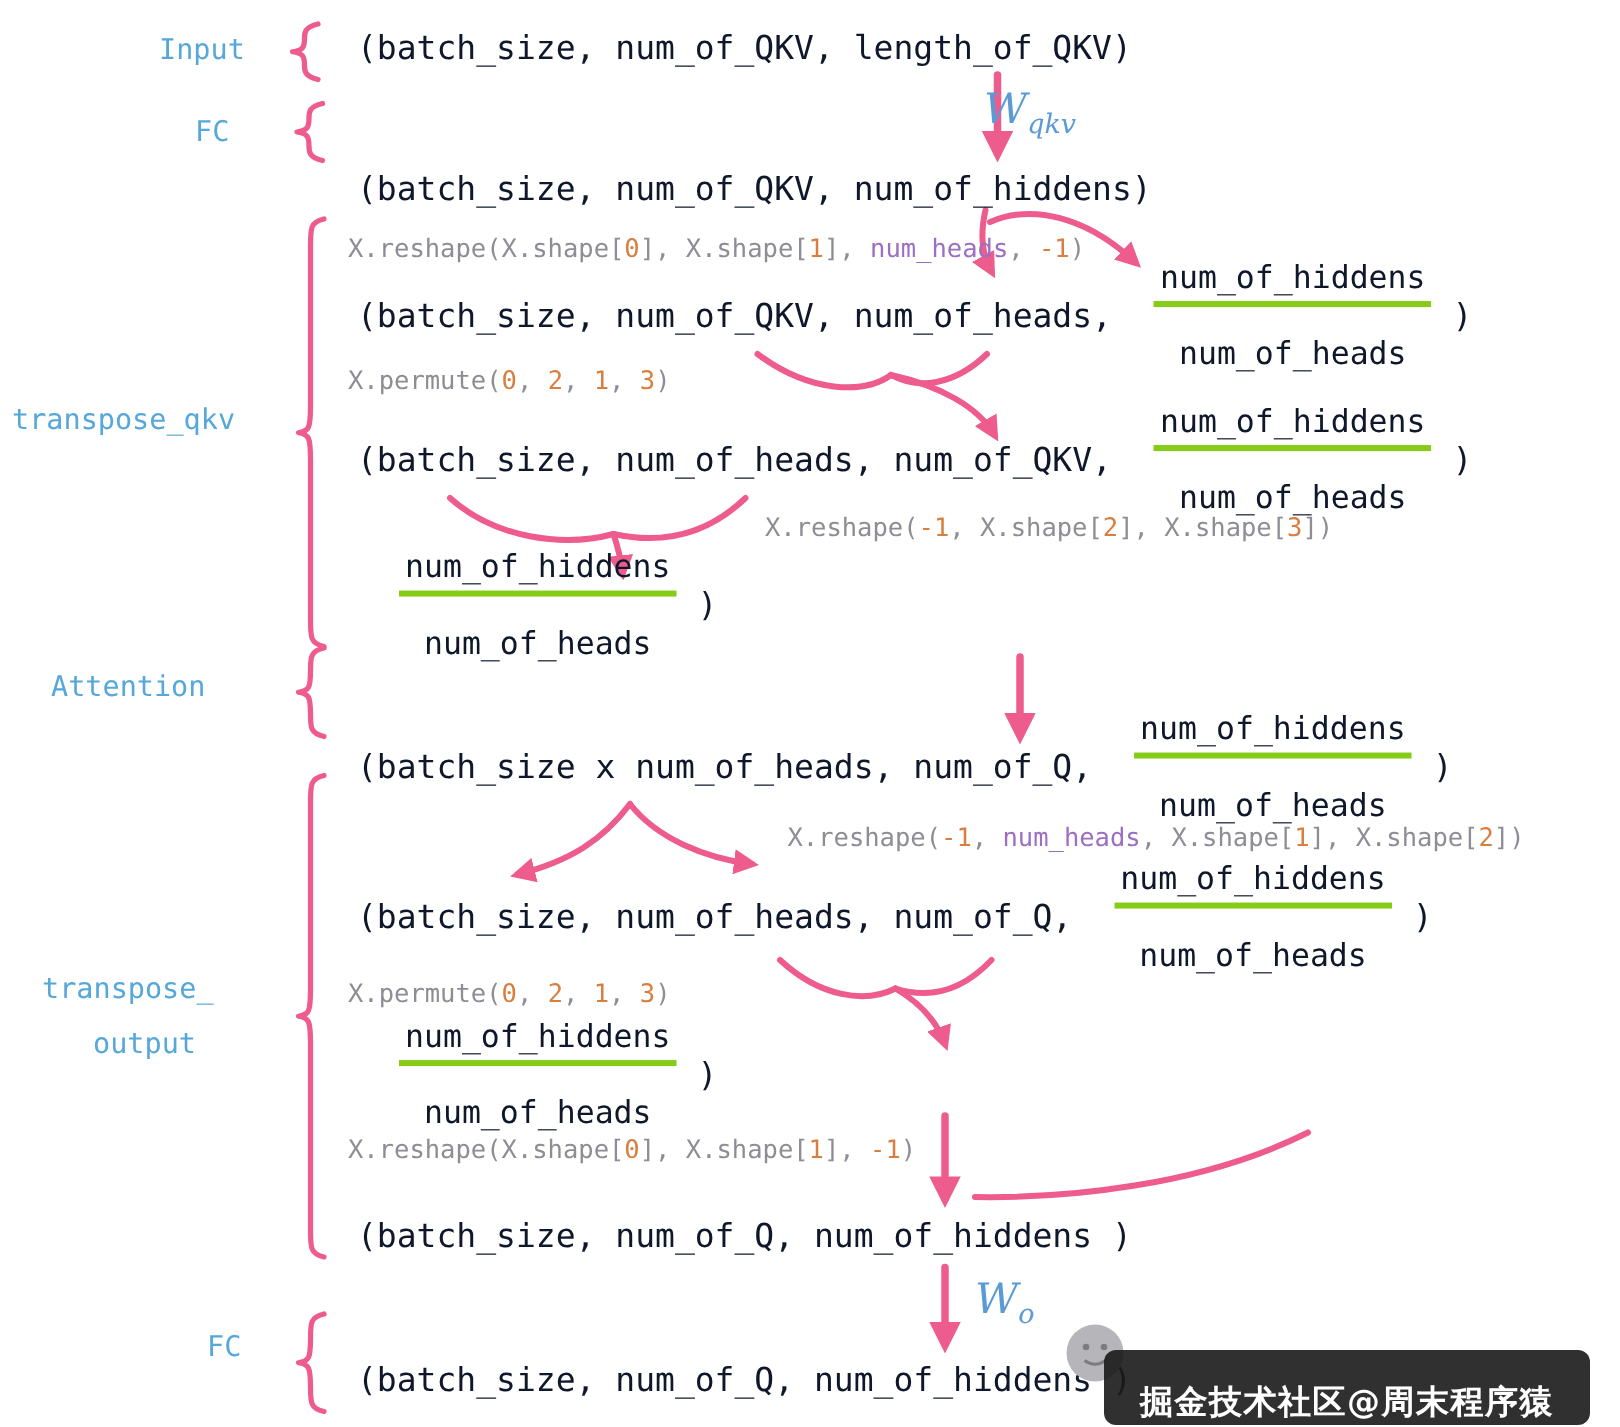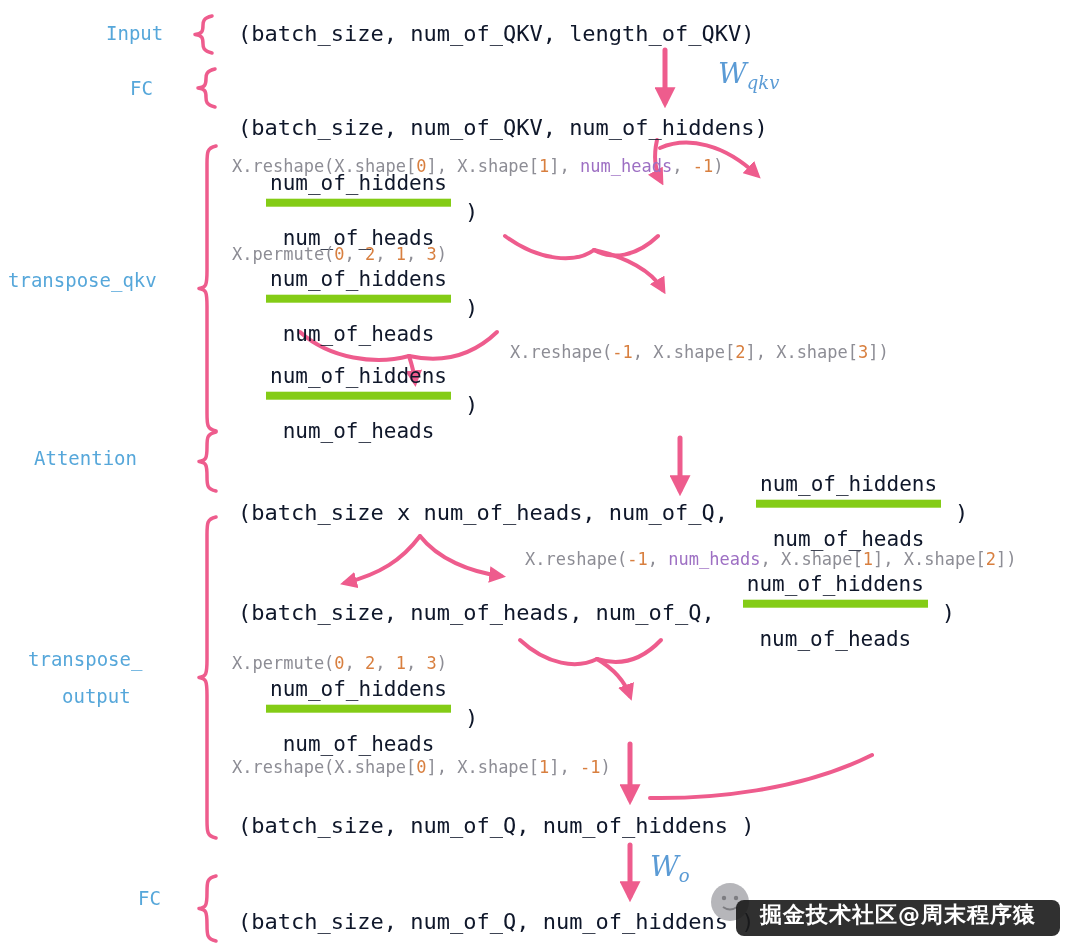--- a/index.html
+++ b/index.html
@@ -10,21 +10,21 @@
   }
   .row {
     position:absolute; transform:translateY(-50%);
     display:flex; align-items:center; white-space:pre;
     color:#0f172a; font-size:22px;
   }
   .frac {
     display:inline-flex; flex-direction:column; align-items:center;
     font-size:21px; line-height:1.3; margin-left:28px; text-align:center;
   }
-  .frac .num { border-bottom:8px solid #84cc16; padding:0 4px 2px; }
+  .frac .num { border-bottom:4px solid #84cc16; padding:0 4px 2px; }
   .frac .den { padding-top:18px; }
   .close { margin-left:14px; }
   .code {
     position:absolute; transform:translateY(-50%);
     font-size:17px; color:#8d8d95; white-space:pre;
   }
   .code .tok-n { color:#d87f3f; }
   .code .tok-v { color:#9d6fc3; }
   .side-label {
     position:absolute; transform:translateY(-50%);
@@ -39,23 +39,23 @@
   #arrows {
     position:absolute; left:0; top:0; width:1080px; height:951px;
     pointer-events:none;
   }
   #arrows .arrow { stroke:#ee5c8d; fill:none; stroke-linecap:round; }
   #arrows .w4 { stroke-width:4; }
   #arrows .w5 { stroke-width:5; }
   #arrows .brace { stroke:#ee5c8d; fill:none; stroke-width:3.5; stroke-linecap:round; stroke-linejoin:round; }
   .avatar { position:absolute; left:710px; top:882px; z-index:1; }
   .watermark {
-    position:absolute; left:736px; top:900px; height:36px; min-width:324px;
+    position:absolute; left:736px; top:900px; height:50px; min-width:324px;
     z-index:2; background:rgba(26,26,26,0.9); border-radius:8px;
-    display:flex; align-items:flex-start; justify-content:center;
+    display:flex; align-items:flex-end; justify-content:center;
     color:#ffffff; font-size:22px; font-weight:bold; letter-spacing:1px;
     font-family:"DejaVu Sans", sans-serif; padding:0 14px;
   }
 </style>
 </head>
 <body>
 
 <svg id="arrows" viewBox="0 0 1080 951">
   <defs>
     <marker id="ah" viewBox="0 0 10 10" refX="7" refY="5" markerWidth="4.2" markerHeight="4.2" orient="auto-start-reverse">
@@ -93,25 +93,27 @@
 <div class="side-label" style="left:8px;top:280px">transpose_qkv</div>
 <div class="side-label" style="left:34px;top:458px">Attention</div>
 <div class="side-label" style="left:28px;top:659px">transpose_</div>
 <div class="side-label" style="left:62px;top:696px">output</div>
 <div class="side-label" style="left:138px;top:898px">FC</div>
 
 <div class="row" style="left:238px;top:33px"><span>(batch_size, num_of_QKV, length_of_QKV)</span></div>
 <div class="row" style="left:238px;top:127px"><span>(batch_size, num_of_QKV, num_of_hiddens)</span></div>
 
 <div class="row" style="left:238px;top:211px">
+  <span>(batch_size, num_of_QKV, num_of_heads,</span>
   <span class="frac"><span class="num">num_of_hiddens</span><span class="den">num_of_heads</span></span>
   <span class="close">)</span>
 </div>
 
 <div class="row" style="left:238px;top:307px">
+  <span>(batch_size, num_of_heads, num_of_QKV,</span>
   <span class="frac"><span class="num">num_of_hiddens</span><span class="den">num_of_heads</span></span>
   <span class="close">)</span>
 </div>
 
 <div class="row" style="left:238px;top:404px">
   <span class="frac"><span class="num">num_of_hiddens</span><span class="den">num_of_heads</span></span>
   <span class="close">)</span>
 </div>
 
 <div class="row" style="left:238px;top:512px">
@@ -134,21 +136,21 @@
 <div class="row" style="left:238px;top:825px"><span>(batch_size, num_of_Q, num_of_hiddens )</span></div>
 <div class="row" style="left:238px;top:921px"><span>(batch_size, num_of_Q, num_of_hiddens )</span></div>
 
 <div class="code" style="left:232px;top:166px">X.reshape(X.shape[<span class="tok-n">0</span>], X.shape[<span class="tok-n">1</span>], <span class="tok-v">num_heads</span>, <span class="tok-n">-1</span>)</div>
 <div class="code" style="left:232px;top:254px">X.permute(<span class="tok-n">0</span>, <span class="tok-n">2</span>, <span class="tok-n">1</span>, <span class="tok-n">3</span>)</div>
 <div class="code" style="left:510px;top:352px">X.reshape(<span class="tok-n">-1</span>, X.shape[<span class="tok-n">2</span>], X.shape[<span class="tok-n">3</span>])</div>
 <div class="code" style="left:525px;top:559px">X.reshape(<span class="tok-n">-1</span>, <span class="tok-v">num_heads</span>, X.shape[<span class="tok-n">1</span>], X.shape[<span class="tok-n">2</span>])</div>
 <div class="code" style="left:232px;top:663px">X.permute(<span class="tok-n">0</span>, <span class="tok-n">2</span>, <span class="tok-n">1</span>, <span class="tok-n">3</span>)</div>
 <div class="code" style="left:232px;top:767px">X.reshape(X.shape[<span class="tok-n">0</span>], X.shape[<span class="tok-n">1</span>], <span class="tok-n">-1</span>)</div>
 
-<div class="wlabel" style="left:718px;top:75px"><span>W</span><sub>qkv</sub></div>
+<div class="wlabel" style="left:656px;top:75px"><span>W</span><sub>qkv</sub></div>
 <div class="wlabel" style="left:650px;top:868px"><span>W</span><sub>o</sub></div>
 
 <svg class="avatar" width="40" height="40">
   <circle cx="20" cy="20" r="19" fill="#b6b6ba"></circle>
   <circle cx="14" cy="16" r="2.2" fill="#7d7d81"></circle>
   <circle cx="26" cy="16" r="2.2" fill="#7d7d81"></circle>
   <path d="M 13 25 Q 20 30 27 25" stroke="#7d7d81" stroke-width="2" fill="none"></path>
 </svg>
 <div class="watermark">
     <span>掘金技术社区@周末程序猿</span>

